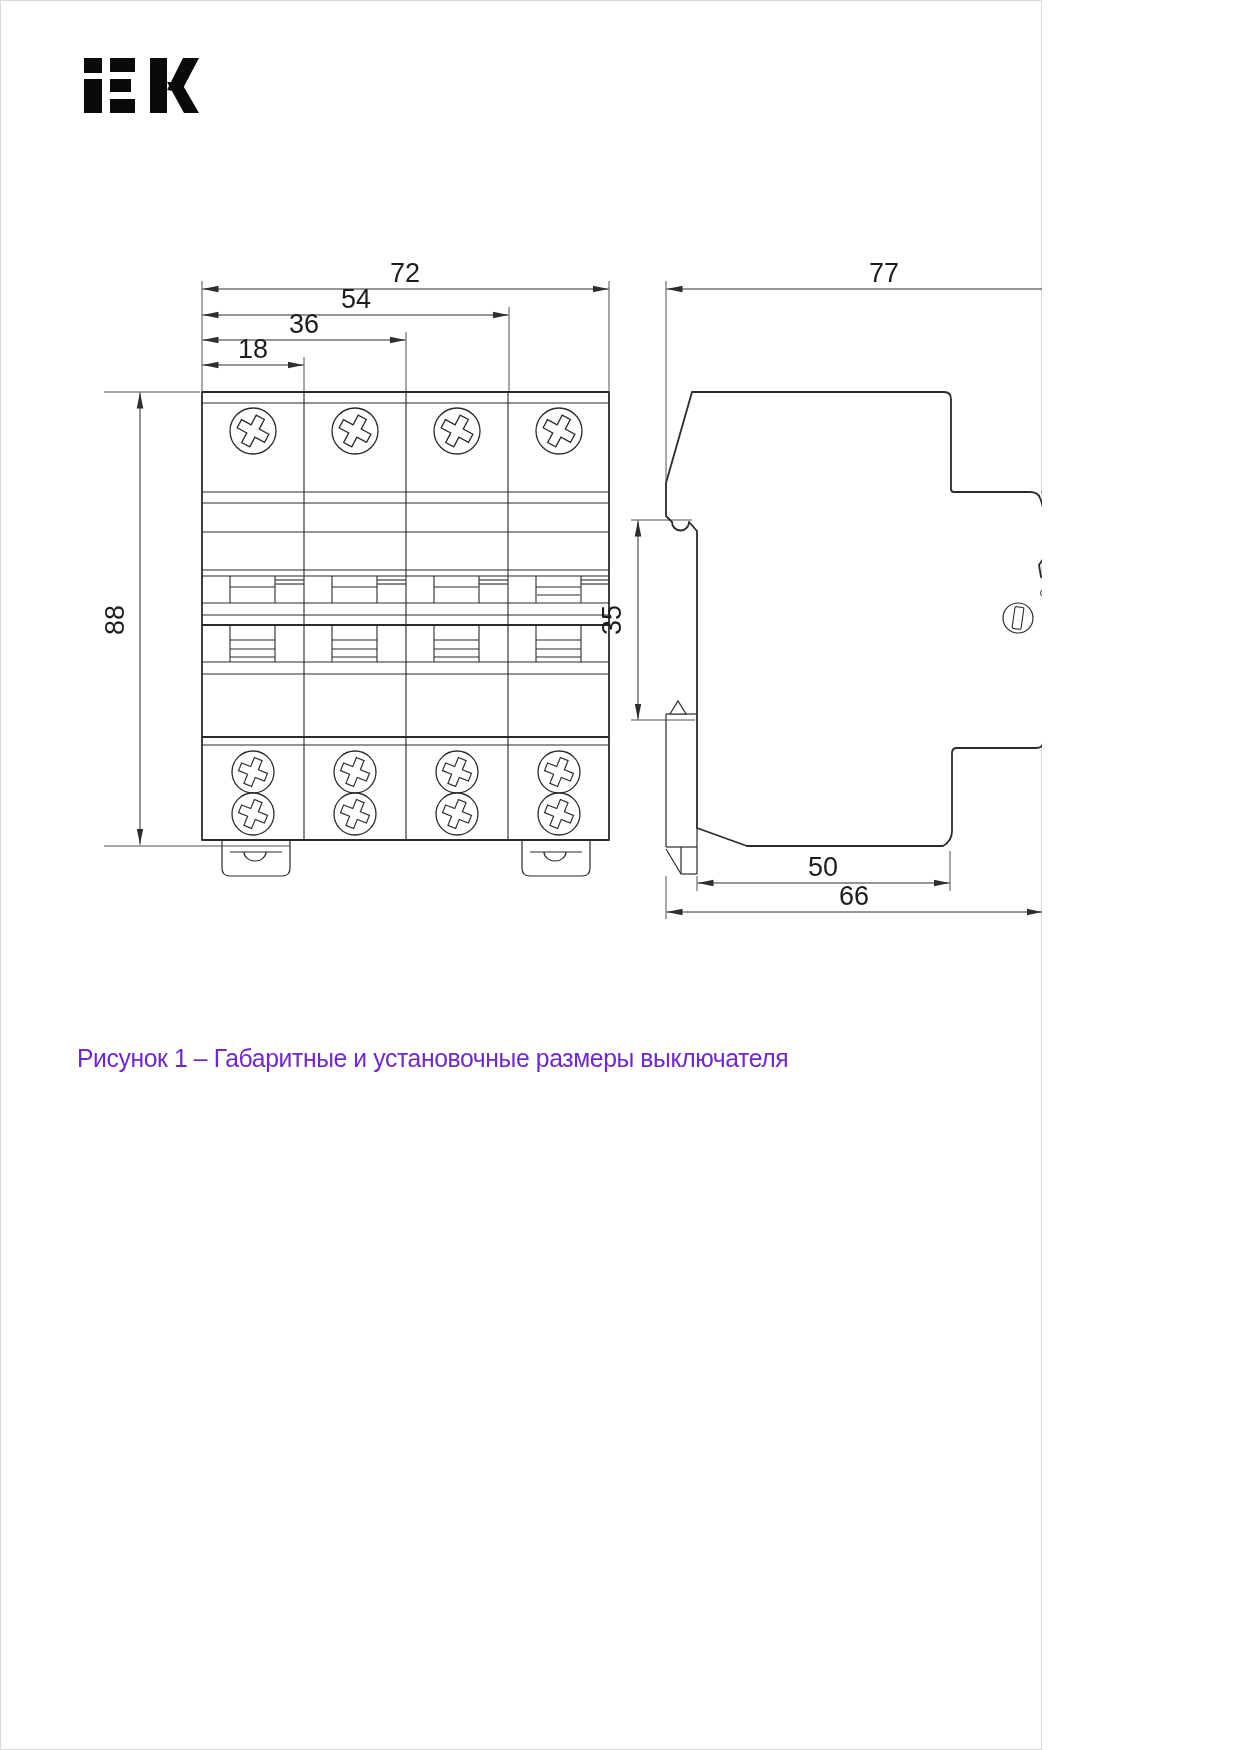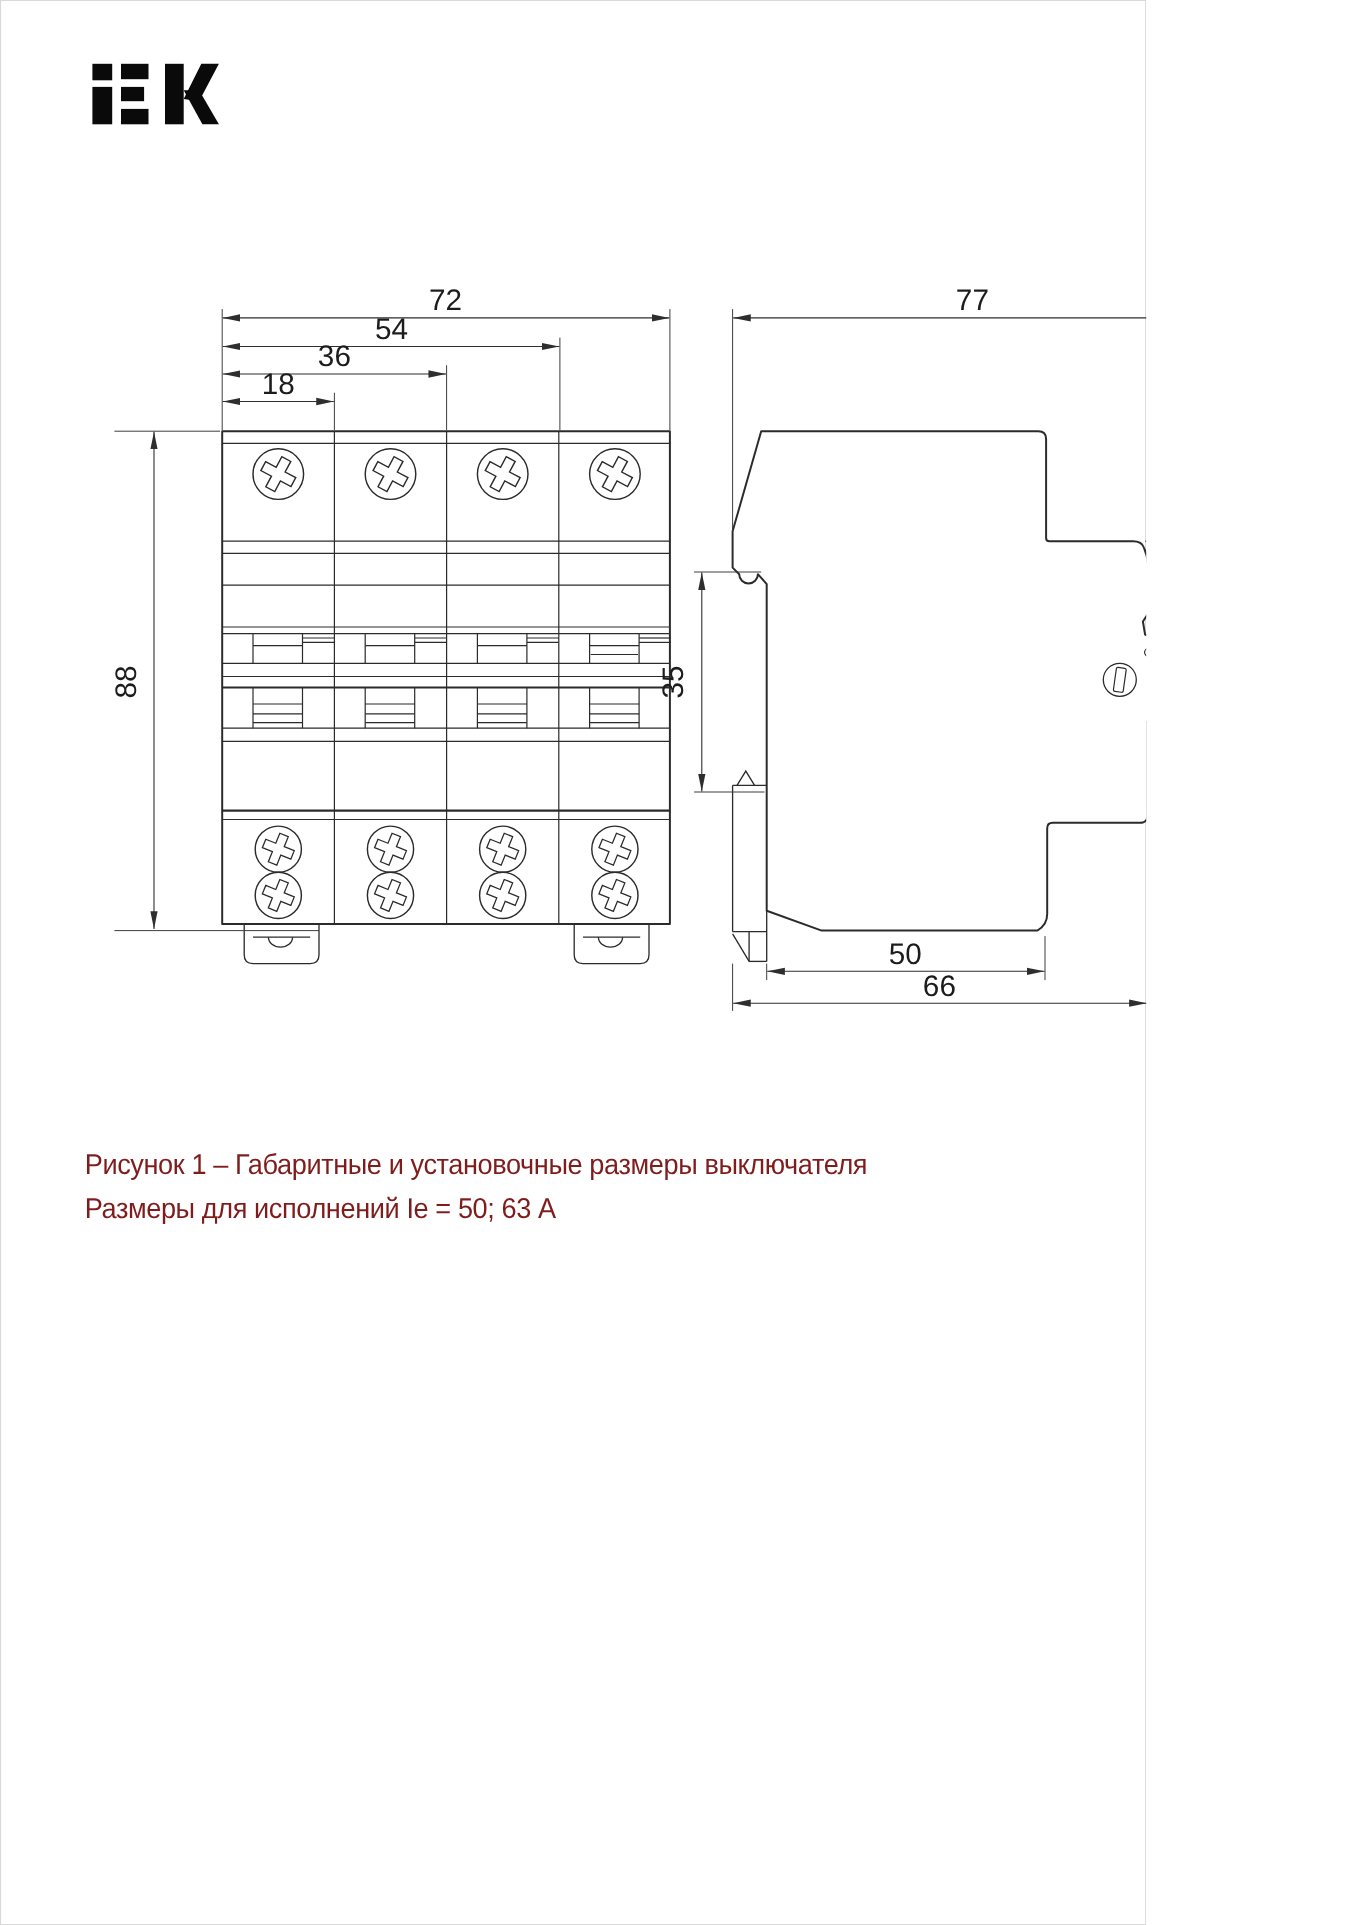--- a/index.html
+++ b/index.html
@@ -15,21 +15,21 @@
   .il2  { stroke:#2b2b2b; stroke-width:2; }
   .thin { stroke:#2b2b2b; stroke-width:1; fill:none; }
   .dim  { stroke:#2e2e2e; stroke-width:1; }
   .ext  { stroke:#3c3c3c; stroke-width:0.9; }
   .screw{ fill:#ffffff; stroke:#2b2b2b; stroke-width:1.3; }
   .clip { fill:none; stroke:#2b2b2b; stroke-width:1.2; }
   .mod  { stroke:#2b2b2b; stroke-width:1.1; }
   .dimtxt { font-family:"Liberation Sans", sans-serif; font-size:27px; fill:#1c1c1c; }
   #caption {
     position:absolute; left:77px; top:1038px; width:720px;
-    font-size:26px; line-height:40px; color:#7f1d1d; letter-spacing:-0.4px;
+    font-size:26px; line-height:40px; color:#6d28d9; letter-spacing:-0.4px;
   }
   #caption .cline { display:inline-block; transform:scaleX(0.95); transform-origin:left center; white-space:nowrap; }
 </style>
 </head>
 <body>
 
 <div id="page">
 
   <svg id="drawing" width="1240" height="1750" viewBox="0 0 1240 1750">
     <defs>
@@ -231,18 +231,15 @@
         <line x1="666.5" y1="912" x2="1042.5" y2="912" class="dim" marker-start="url(#ar)" marker-end="url(#ar)"></line>
         <text class="dimtxt" x="854" y="905" text-anchor="middle">66</text>
       </g>
     </g>
   </svg>
 
   <div id="caption">
     <div>
       <span class="cline">Рисунок 1 – Габаритные и установочные размеры выключателя</span>
     </div>
-    <div>
-      <span class="cline">Размеры для исполнений Ie = 50; 63 А</span>
-    </div>
   </div>
 
 </div>
 
 </body></html>

